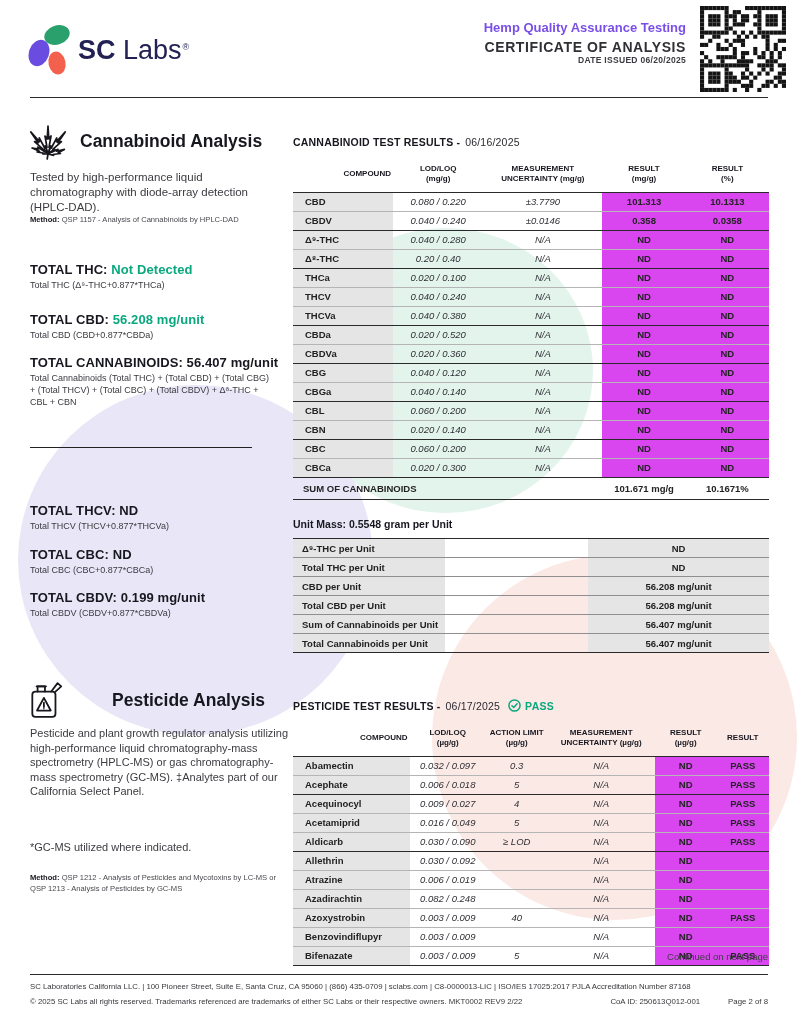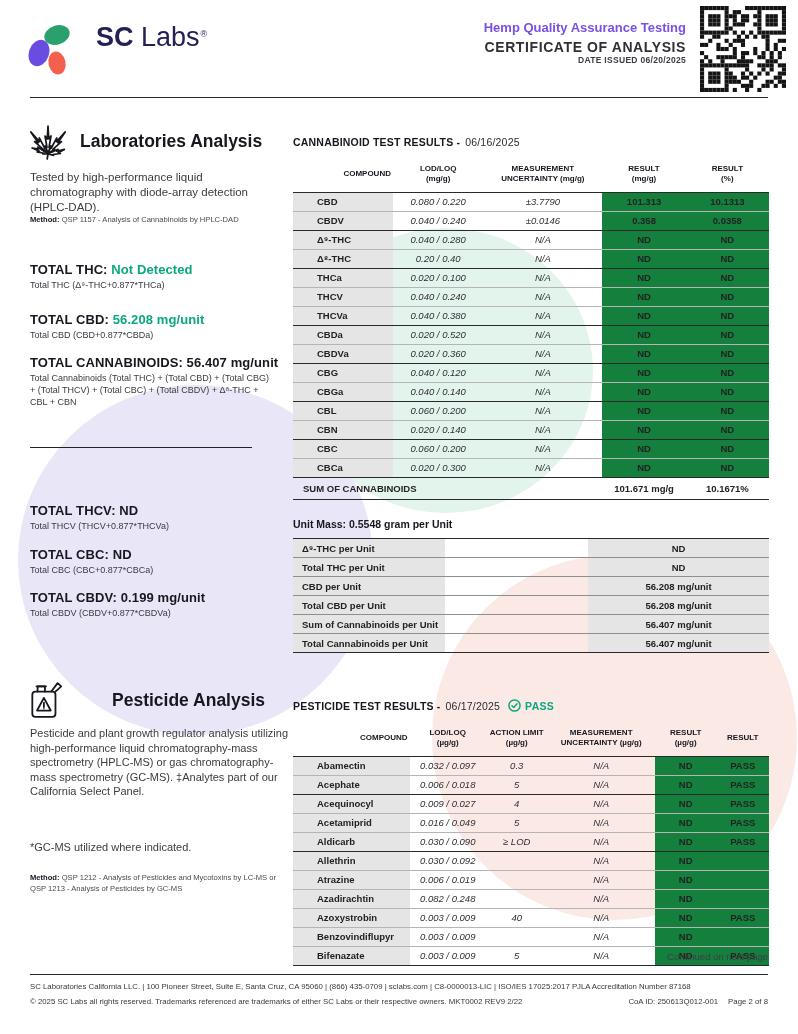--- a/index.html
+++ b/index.html
@@ -5,21 +5,21 @@
   html,body{margin:0;padding:0;background:#fff;}
   .page{position:relative;width:798px;height:1034px;background:#fff;overflow:hidden;
         font-family:"Liberation Sans","DejaVu Sans",sans-serif;color:#1d1d27;}
   
   .blob{position:absolute;border-radius:50%;z-index:0;}
   .blob.mint{left:298px;top:228px;width:295px;height:285px;background:#e3f4ec;}
   .blob.lav{left:18px;top:385px;width:355px;height:350px;background:#e9e7f7;}
   .blob.pink{left:432px;top:555px;width:365px;height:365px;background:#fbe9e6;}
   
   .hdr{position:absolute;left:0;top:0;width:100%;height:96px;z-index:2;}
-  .logo{position:absolute;left:26px;top:22px;display:flex;align-items:flex-start;gap:20px;}
+  .logo{position:absolute;left:26px;top:22px;display:flex;align-items:center;gap:2px;}
   .brand{font-size:27px;color:#232153;}
   .brand .sc{font-weight:700;}
   .brand .reg{font-size:9px;position:relative;top:-9px;left:1px;}
   .hdr-right{position:absolute;right:112px;top:20px;text-align:right;}
   .hdr-program{color:#7a4fe8;font-weight:700;font-size:13px;}
   .hdr-title{color:#2f2f36;font-weight:700;font-size:14px;letter-spacing:.6px;margin-top:4px;}
   .hdr-date{color:#3a3a40;font-weight:700;font-size:8.5px;margin-top:0;letter-spacing:.3px;}
   .qr{position:absolute;right:12px;top:6px;width:86px;height:86px;}
   .hdr-rule{position:absolute;left:30px;right:30px;top:97px;border-top:1.6px solid #2a2a2a;z-index:2;}
   
@@ -42,23 +42,23 @@
   .tbl-title{font-size:10.5px;font-weight:700;letter-spacing:.2px;color:#17171f;
              display:flex;align-items:center;gap:5px;}
   .tbl-title .date{font-weight:400;color:#2b2b31;}
   .pass-wrap{display:inline-flex;align-items:center;gap:4px;margin-left:3px;}
   .pass-txt{color:#0aa87e;font-weight:700;font-size:10.5px;letter-spacing:.3px;}
   table{width:100%;border-collapse:collapse;table-layout:fixed;margin-top:9px;}
   th{font-size:8px;font-weight:700;text-align:center;vertical-align:middle;color:#17171f;
      white-space:pre-line;padding:7px 2px;border-bottom:1.6px solid #2a2a2a;line-height:1.3;}
   th.left{text-align:right;padding-left:9px;}
   td{font-size:9.5px;height:18px;padding:0 3px;vertical-align:middle;color:#222;}
-  td.comp{background:#e5e5e5;font-weight:700;padding-left:24px;overflow:hidden;}
+  td.comp{background:#e5e5e5;font-weight:700;padding-left:12px;overflow:hidden;}
   td.lod,td.unc,td.act{font-style:italic;text-align:center;color:#2e2e34;}
-  td.res{background:#15803d;font-weight:700;text-align:center;}
+  td.res{background:#d946ef;font-weight:700;text-align:center;}
   tr.r td{border-top:1px solid #b5b5b5;}
   tr.r:first-child td{border-top:none;}
   tr.g td{border-top:1.5px solid #2a2a2a !important;}
   tr.sum td{border-top:1.5px solid #2a2a2a;border-bottom:1.8px solid #2a2a2a;
             font-weight:700;height:21px;background:transparent;}
   tr.sum td.sum-label{text-align:left;padding-left:10px;}
   tr.sum td.sum-val{text-align:center;}
   
   .um-title{font-size:10.5px;font-weight:700;color:#17171f;}
   table.utable{margin-top:8px;border-bottom:1.5px solid #2a2a2a;}
@@ -66,21 +66,21 @@
   td.ul{background:#e5e5e5;font-weight:700;padding-left:9px;}
   td.us{background:transparent;}
   td.uv{background:#e5e5e5;font-weight:700;text-align:center;}
   table.utable tr td{border-top:1px solid #8f8f8f;}
   table.utable tr:first-child td{border-top:1.5px solid #2a2a2a;}
   table.ptable{border-bottom:1.6px solid #2a2a2a;}
   .continued{right:30px;top:951px;font-size:9.5px;color:#3d3d42;}
   .footer{left:30px;right:30px;top:974px;border-top:1.6px solid #2a2a2a;padding-top:7px;
           font-size:7.8px;color:#38383d;}
   .f2{display:flex;justify-content:space-between;margin-top:6px;}
-  .f2-right{display:flex;gap:10px;align-items:flex-end;}
+  .f2-right{display:flex;gap:28px;align-items:flex-end;}
 </style>
 </head>
 <body>
 
 <div class="page">
 
   <div class="blob mint"></div>
   <div class="blob lav"></div>
   <div class="blob pink"></div>
 
@@ -335,21 +335,21 @@
     <svg width="40" height="38" viewBox="0 0 40 38">
       <g fill="none" stroke="#17171d" stroke-width="1.7" stroke-linejoin="round" stroke-linecap="round">
         <path d="M20 32 L17.5 24 L19 25.5 L17 14 L19.2 17 L20 4 L20.8 17 L23 14 L21 25.5 L22.5 24 Z"></path>
         <path d="M20 32 L17.5 24 L19 25.5 L17 14 L19.2 17 L20 4 L20.8 17 L23 14 L21 25.5 L22.5 24 Z" transform="rotate(-38 20 32)"></path>
         <path d="M20 32 L17.5 24 L19 25.5 L17 14 L19.2 17 L20 4 L20.8 17 L23 14 L21 25.5 L22.5 24 Z" transform="rotate(38 20 32)"></path>
         <path d="M20 32 L18.5 27 L19.5 28 L18.6 21 L20 23 L20.7 15 L22 22 L23.4 20 L22 27.5 L23 27 Z" transform="rotate(-72 20 32)"></path>
         <path d="M20 32 L18.5 27 L19.5 28 L18.6 21 L20 23 L20.7 15 L22 22 L23.4 20 L22 27.5 L23 27 Z" transform="rotate(72 20 32)"></path>
         <path d="M20 32 L19.2 37"></path>
       </g>
     </svg>
-    <div class="sec-title">Laboratories Analysis</div>
+    <div class="sec-title">Cannabinoid Analysis</div>
   </div>
   <div class="abs desc" style="left:30px;top:170px;">Tested by high-performance liquid chromatography with diode-array detection (HPLC-DAD).</div>
   <div class="abs method" style="left:30px;top:214px;">
     <b>Method:</b>
     <span>QSP 1157 - Analysis of Cannabinoids by HPLC-DAD</span>
   </div>
 
   <div class="abs tblock" style="left:30px;top:262px;">
     <div class="tlabel"><span>TOTAL THC:</span> <span class="tval-teal">Not Detected</span></div>
     <div class="tformula">Total THC (Δ⁹-THC+0.877*THCa)</div>

